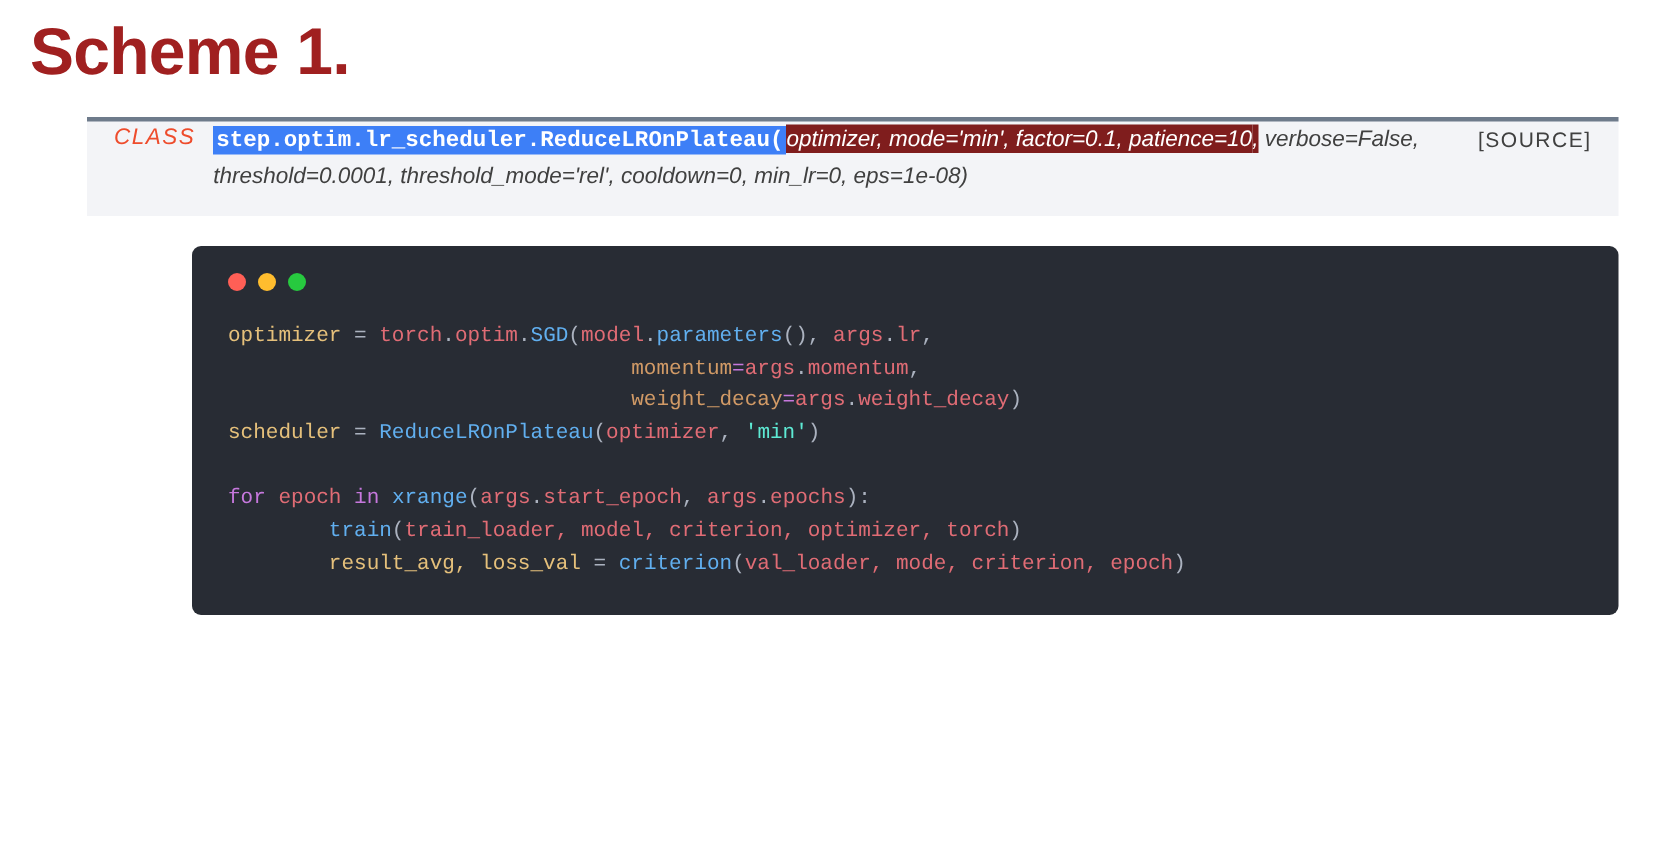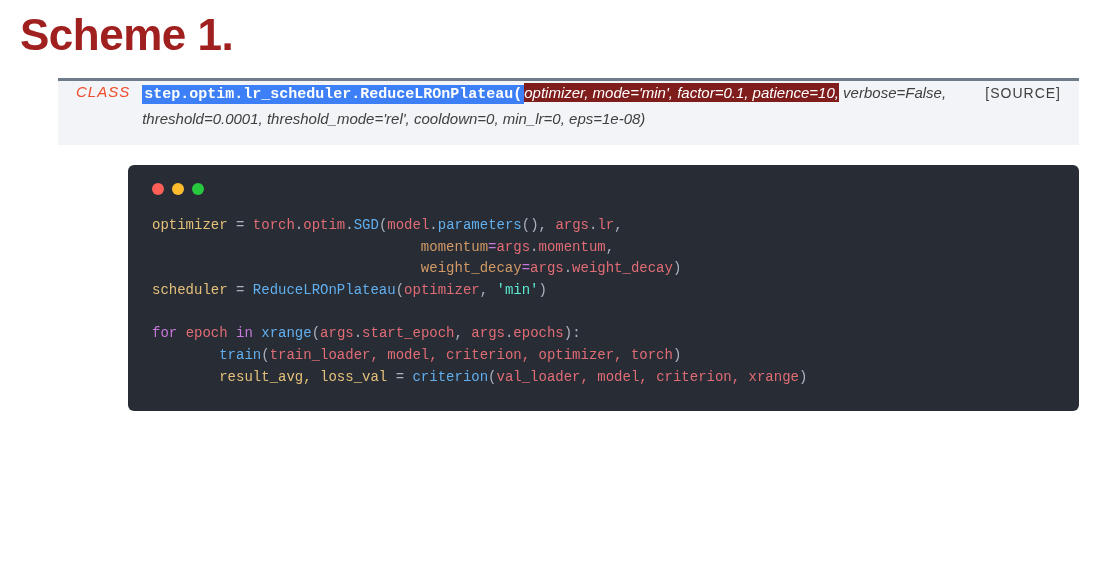--- a/index.html
+++ b/index.html
@@ -134,15 +134,15 @@
   <div class="cline"><span class="c-plain">                                </span><span class="c-kw">weight_decay</span><span class="c-op">=</span><span class="c-obj">args</span><span class="c-punc">.</span><span class="c-attr">weight_decay</span><span class="c-punc">)</span></div>
 
   <div class="cline"><span class="c-var">scheduler</span><span class="c-eq"> = </span><span class="c-fn">ReduceLROnPlateau</span><span class="c-punc">(</span><span class="c-obj">optimizer</span><span class="c-punc">, </span><span class="c-str">'min'</span><span class="c-punc">)</span></div>
 
   <div class="cline"> </div>
 
   <div class="cline"><span class="c-key">for</span><span class="c-plain"> </span><span class="c-obj">epoch</span><span class="c-plain"> </span><span class="c-key">in</span><span class="c-plain"> </span><span class="c-fn">xrange</span><span class="c-punc">(</span><span class="c-obj">args</span><span class="c-punc">.</span><span class="c-attr">start_epoch</span><span class="c-punc">, </span><span class="c-obj">args</span><span class="c-punc">.</span><span class="c-attr">epochs</span><span class="c-punc">):</span></div>
 
   <div class="cline"><span class="c-plain">        </span><span class="c-fn">train</span><span class="c-punc">(</span><span class="c-obj">train_loader, model, criterion, optimizer, torch</span><span class="c-punc">)</span></div>
 
-  <div class="cline"><span class="c-plain">        </span><span class="c-var">result_avg, loss_val</span><span class="c-eq"> = </span><span class="c-fn">criterion</span><span class="c-punc">(</span><span class="c-obj">val_loader, model, criterion, xrange</span><span class="c-punc">)</span></div>
+  <div class="cline"><span class="c-plain">        </span><span class="c-var">result_avg, loss_val</span><span class="c-eq"> = </span><span class="c-fn">criterion</span><span class="c-punc">(</span><span class="c-obj">val_loader, mode, criterion, epoch</span><span class="c-punc">)</span></div>
 
 </div>
 
 </body></html>

